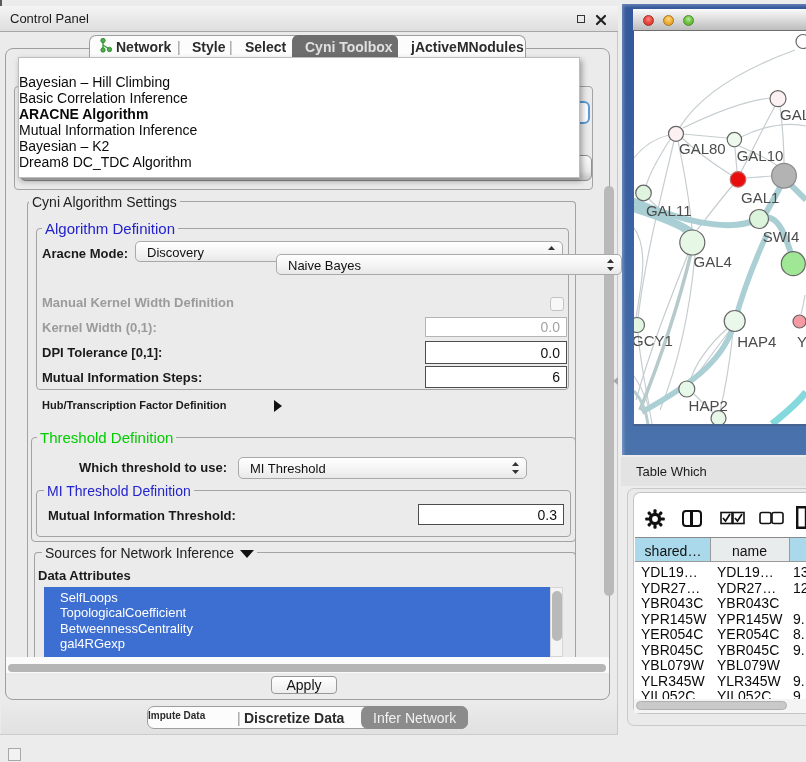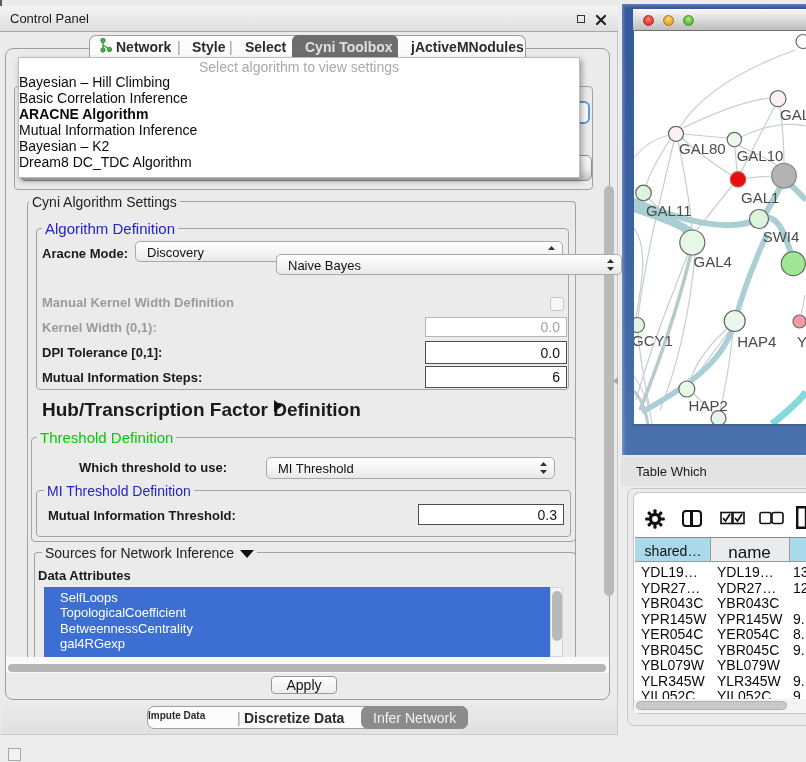--- a/index.html
+++ b/index.html
@@ -83,28 +83,28 @@
       <span>0.0</span>
     </div>
   <div class="abs lbl" style="left:42px;top:339px;">DPI Tolerance [0,1]:</div>
   <div class="fld" style="left:425px;top:335px;width:142px;height:23px;border:1.5px solid #4d4d4d;">
       <span>0.0</span>
     </div>
   <div class="abs lbl" style="left:42px;top:364px;">Mutual Information Steps:</div>
   <div class="fld" style="left:425px;top:360px;width:142px;height:22px;border:1.5px solid #4d4d4d;">
       <span>6</span>
     </div>
-  <div class="abs lbl" style="left:42px;top:393px;font-size:19px;">Hub/Transcription Factor Definition</div>
+  <div class="abs lbl" style="left:42px;top:393px;font-size:11px;">Hub/Transcription Factor Definition</div>
   <div class="abs" style="left:274px;top:394px;width:0;height:0;border-top:6px solid transparent;border-bottom:6px solid transparent;border-left:8px solid #111;"></div>
 
   <div class="abs grp" style="left:31px;top:431px;width:545px;height:105px;">
     <div class="gtitle" style="left:5px;top:-9px;color:#00cc00;font-size:15px;">Threshold Definition</div>
   </div>
   <div class="abs lbl" style="left:79px;top:454px;">Which threshold to use:</div>
-  <div class="combo" style="left:238px;top:451px;width:289px;height:22px;margin-left:28px;">
+  <div class="combo" style="left:238px;top:451px;width:289px;height:22px;">
     <span style="position:absolute;left:11px;top:3px;">MI Threshold</span>
     <svg class="ar" viewBox="0 0 9 14">
         <path d="M4.5,1 L8,5 L1,5 Z M4.5,13 L1,9 L8,9 Z" fill="#333"></path>
       </svg>
   </div>
   <div class="abs grp" style="left:36px;top:484px;width:535px;height:47px;">
     <div class="gtitle" style="left:7px;color:#2222cc;font-size:14px;">MI Threshold Definition</div>
   </div>
   <div class="abs lbl" style="left:48px;top:502px;">Mutual Information Threshold:</div>
   <div class="fld" style="left:418px;top:498px;width:146px;height:21px;border:1.5px solid #4d4d4d;">
@@ -118,21 +118,20 @@
   <div class="abs" style="left:44px;top:581px;width:506px;height:70px;background:#3d6ed2;color:#fff;font-size:13px;line-height:15.4px;padding:3px 0 0 16px;overflow:hidden;">SelfLoops<br>TopologicalCoefficient<br>BetweennessCentrality<br>gal4RGexp</div>
   <div class="abs" style="left:550px;top:581px;width:13px;height:70px;background:#f4f4f4;border:1px solid #d5d5d5;"></div>
   <div class="abs" style="left:551.5px;top:585px;width:10px;height:50px;background:#b9b9b9;border-radius:5px;"></div>
 
   <div class="abs" style="left:6px;top:651px;width:603px;height:16px;background:#fbfbfb;"></div>
   <div class="abs" style="left:8px;top:658px;width:598px;height:8px;background:#b5b5b5;border-radius:4px;"></div>
 
   <div class="abs" style="left:271px;top:670px;width:66px;height:18px;border:1px solid #989898;border-radius:4px;background:linear-gradient(180deg,#ffffff,#ededed);text-align:center;font-size:14px;color:#111;line-height:17px;">Apply</div>
 
   <div class="abs" style="left:18px;top:51px;width:562px;height:121px;background:#fff;border:1px solid #bdbdbd;box-shadow:2px 3px 6px rgba(0,0,0,0.35);"></div>
-  <div class="abs" style="left:18px;top:53px;width:562px;text-align:center;font-size:14px;color:#a9a9a9;">Select algorithm to view settings</div>
   <div class="abs" style="left:19px;top:68px;font-size:14px;color:#0a0a0a;line-height:16px;white-space:nowrap;">Bayesian – Hill Climbing<br>Basic Correlation Inference<br><b>ARACNE Algorithm</b><br>Mutual Information Inference<br>Bayesian – K2<br>Dream8 DC_TDC Algorithm</div>
 
   <div class="abs" style="left:1px;top:694px;width:616px;height:34px;background:linear-gradient(180deg,#ebebeb,#e1e1e1);"></div>
   <div class="abs" style="left:147px;top:700px;width:321px;height:23px;background:#fcfcfc;border:1px solid #9e9e9e;border-radius:7px;"></div>
   <div class="abs" style="left:361px;top:700px;width:107px;height:23px;background:#8b8b8b;border-radius:7px;"></div>
   <div class="abs" style="top:704px;left:148px;font-size:10px;font-weight:bold;color:#2b2b2b;">Impute Data</div>
   <div class="abs" style="top:704px;left:237px;color:#999;font-size:14px;">|</div>
   <div class="abs" style="top:704px;left:244px;font-size:14px;font-weight:bold;color:#2b2b2b;">Discretize Data</div>
   <div class="abs" style="top:704px;left:373px;font-size:14px;color:#f2f2f2;">Infer Network</div>
 </div>
@@ -255,21 +254,21 @@
   <rect x="13" y="1.5" width="11" height="11" fill="none" stroke="#111" stroke-width="1.6" rx="2"></rect>
 </svg>
 <svg class="abs" style="left:796px;top:506px;" width="10" height="23" viewBox="0 0 10 23">
   <path d="M1.2,1.2 L10,1.2 L10,21.8 L1.2,21.8 Z" fill="none" stroke="#111" stroke-width="2.4"></path>
 </svg>
 
 <div class="abs" style="left:635px;top:537px;width:171px;height:25px;border-top:1px solid #8a8a8a;border-bottom:1px solid #9a9a9a;background:#e9eced;"></div>
 <div class="abs" style="left:635px;top:538px;width:75.5px;height:23px;background:#a9d9ea;border-right:1px solid #9a9a9a;"></div>
 <div class="abs" style="left:788.5px;top:538px;width:17.5px;height:23px;background:#a9d9ea;border-left:1px solid #9a9a9a;"></div>
 <div class="abs" style="left:635px;top:543px;width:76px;text-align:center;font-size:14px;color:#111;">shared…</div>
-<div class="abs" style="left:711px;top:543px;width:77px;text-align:center;font-size:17px;color:#111;">name</div>
+<div class="abs" style="left:711px;top:543px;width:77px;text-align:center;font-size:14px;color:#111;">name</div>
 
 <div class="abs" style="left:634px;top:565px;width:172px;height:134px;overflow:hidden;font-size:14px;color:#0a0a0a;">
   <div style="position:absolute;left:7px;top:0;line-height:15.5px;">YDL19…<br>YDR27…<br>YBR043C<br>YPR145W<br>YER054C<br>YBR045C<br>YBL079W<br>YLR345W<br>YIL052C</div>
   <div style="position:absolute;left:83px;top:0;line-height:15.5px;">YDL19…<br>YDR27…<br>YBR043C<br>YPR145W<br>YER054C<br>YBR045C<br>YBL079W<br>YLR345W<br>YIL052C</div>
   <div style="position:absolute;left:159px;top:0;line-height:15.5px;">13<br>12<br>&nbsp;<br>9.<br>8.<br>9.<br>&nbsp;<br>9.<br>9.</div>
 </div>
 
 <div class="abs" style="left:634px;top:699px;width:172px;height:14px;background:#f4f4f4;"></div>
 <div class="abs" style="left:636px;top:701px;width:151px;height:9px;background:#c9c9c9;border:1px solid #b0b0b0;border-radius:5px;"></div>
 

